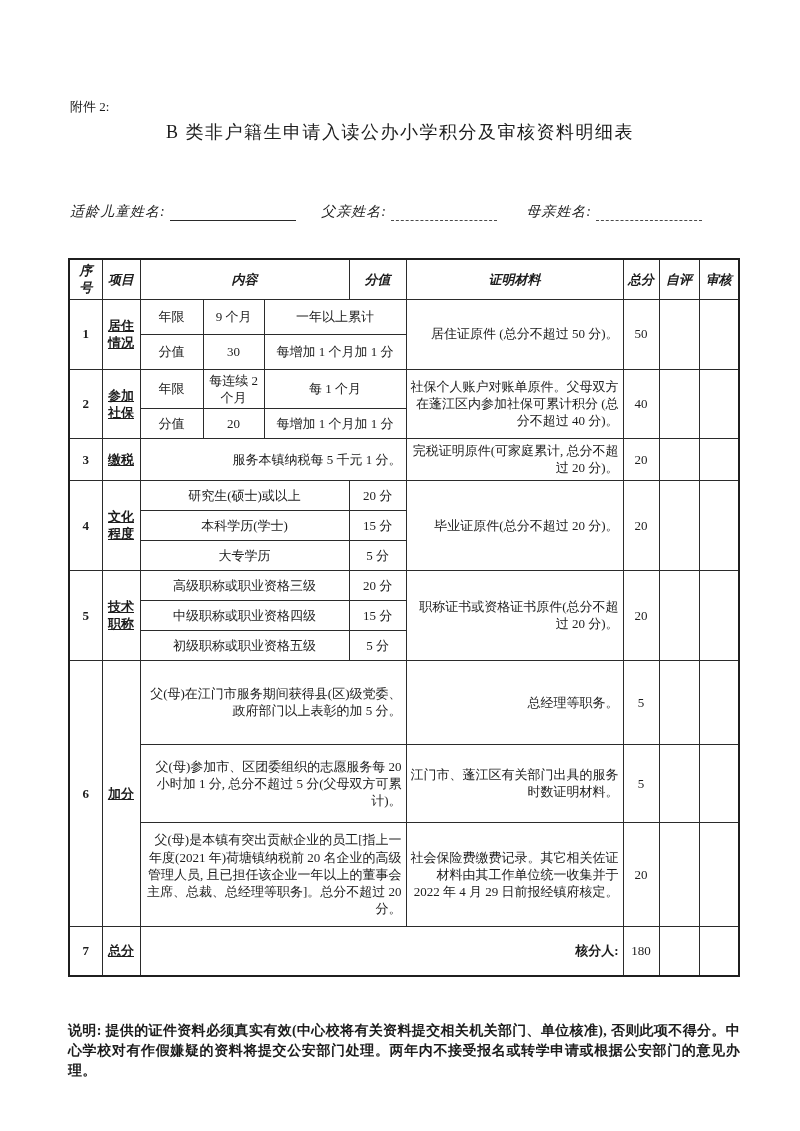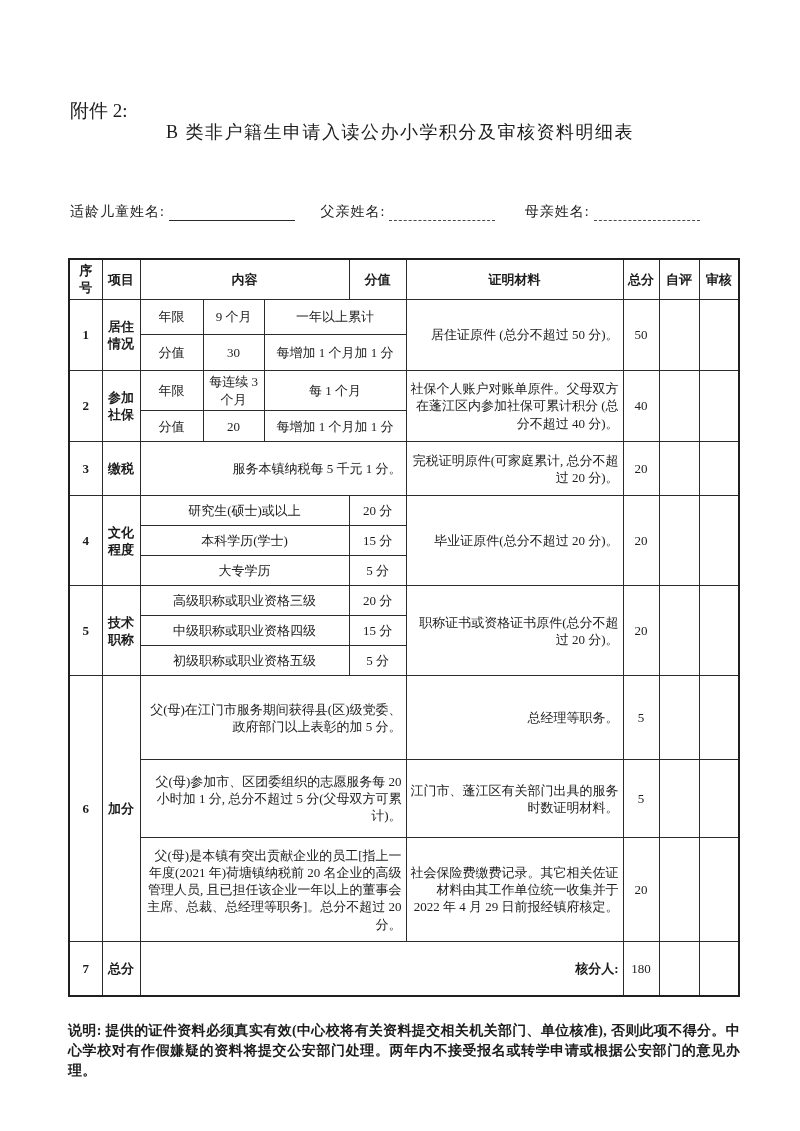--- a/index.html
+++ b/index.html
@@ -6,32 +6,33 @@
   body {
     width: 800px; height: 1131px;
     background: #ffffff;
     font-family: "Liberation Serif", "DejaVu Serif", serif;
     color: #1c1c1c;
     position: relative;
     overflow: hidden;
   }
   .attachment {
     position: absolute; left: 70px; top: 98px;
-    font-size: 19px;
+    font-size: 13px;
   }
   .doc-title {
     position: absolute; left: 0; right: 0; top: 120px;
     text-align: center;
     font-size: 18px; font-weight: normal;
     letter-spacing: 1.5px;
   }
   .name-row {
     position: absolute; left: 70px; top: 203px; right: 62px;
     font-size: 14px;
     white-space: nowrap;
+    font-style: italic;
   }
   .name-row .lbl { letter-spacing: 1px; }
   .blank {
     display: inline-block;
     height: 15px;
     vertical-align: bottom;
     margin-left: 4px;
   }
   .blank.solid { width: 126px; border-bottom: 1.5px solid #2a2a2a; }
   .blank.dashed { width: 106px; border-bottom: 1.6px dashed #4a4a4a; }
@@ -49,23 +50,23 @@
   .score-table td {
     border: 1px solid #2b2b2b;
     text-align: center;
     vertical-align: middle;
     padding: 2px 4px;
     line-height: 1.32;
     overflow: hidden;
   }
   .score-table td.b { font-weight: bold; }
   .score-table td.left { text-align: right; }
-  .score-table td.item { word-break: break-all; padding: 18px 3px; }
+  .score-table td.item { word-break: break-all; padding: 2px 3px; text-decoration: underline; }
   .score-table td.wrap { word-break: break-all; }
-  tr.h40 { height: 40px; }
+  tr.h40 { height: 40px; font-style: italic; }
   tr.h35 { height: 35px; }
   tr.h38 { height: 38px; }
   tr.h30 { height: 30px; }
   tr.h42 { height: 42px; }
   tr.h50 { height: 50px; }
   tr.h84 { height: 84px; }
   tr.h78 { height: 78px; }
   tr.h104 { height: 104px; padding-left: 20px; }
 
   .note {
@@ -130,21 +131,21 @@
   <tr class="h35">
     <td>分值</td>
     <td>30</td>
     <td colspan="2">每增加 1 个月加 1 分</td>
   </tr>
 
   <tr class="h38">
     <td class="b" rowspan="2">2</td>
     <td class="b item" rowspan="2">参加社保</td>
     <td>年限</td>
-    <td class="wrap">每连续 3 个月</td>
+    <td class="wrap">每连续 2 个月</td>
     <td colspan="2">每 1 个月</td>
     <td class="left" rowspan="2">社保个人账户对账单原件。父母双方在蓬江区内参加社保可累计积分 (总分不超过 40 分)。</td>
     <td rowspan="2">40</td>
     <td rowspan="2"></td>
     <td rowspan="2"></td>
   </tr>
   <tr class="h30">
     <td>分值</td>
     <td>20</td>
     <td colspan="2">每增加 1 个月加 1 分</td>

